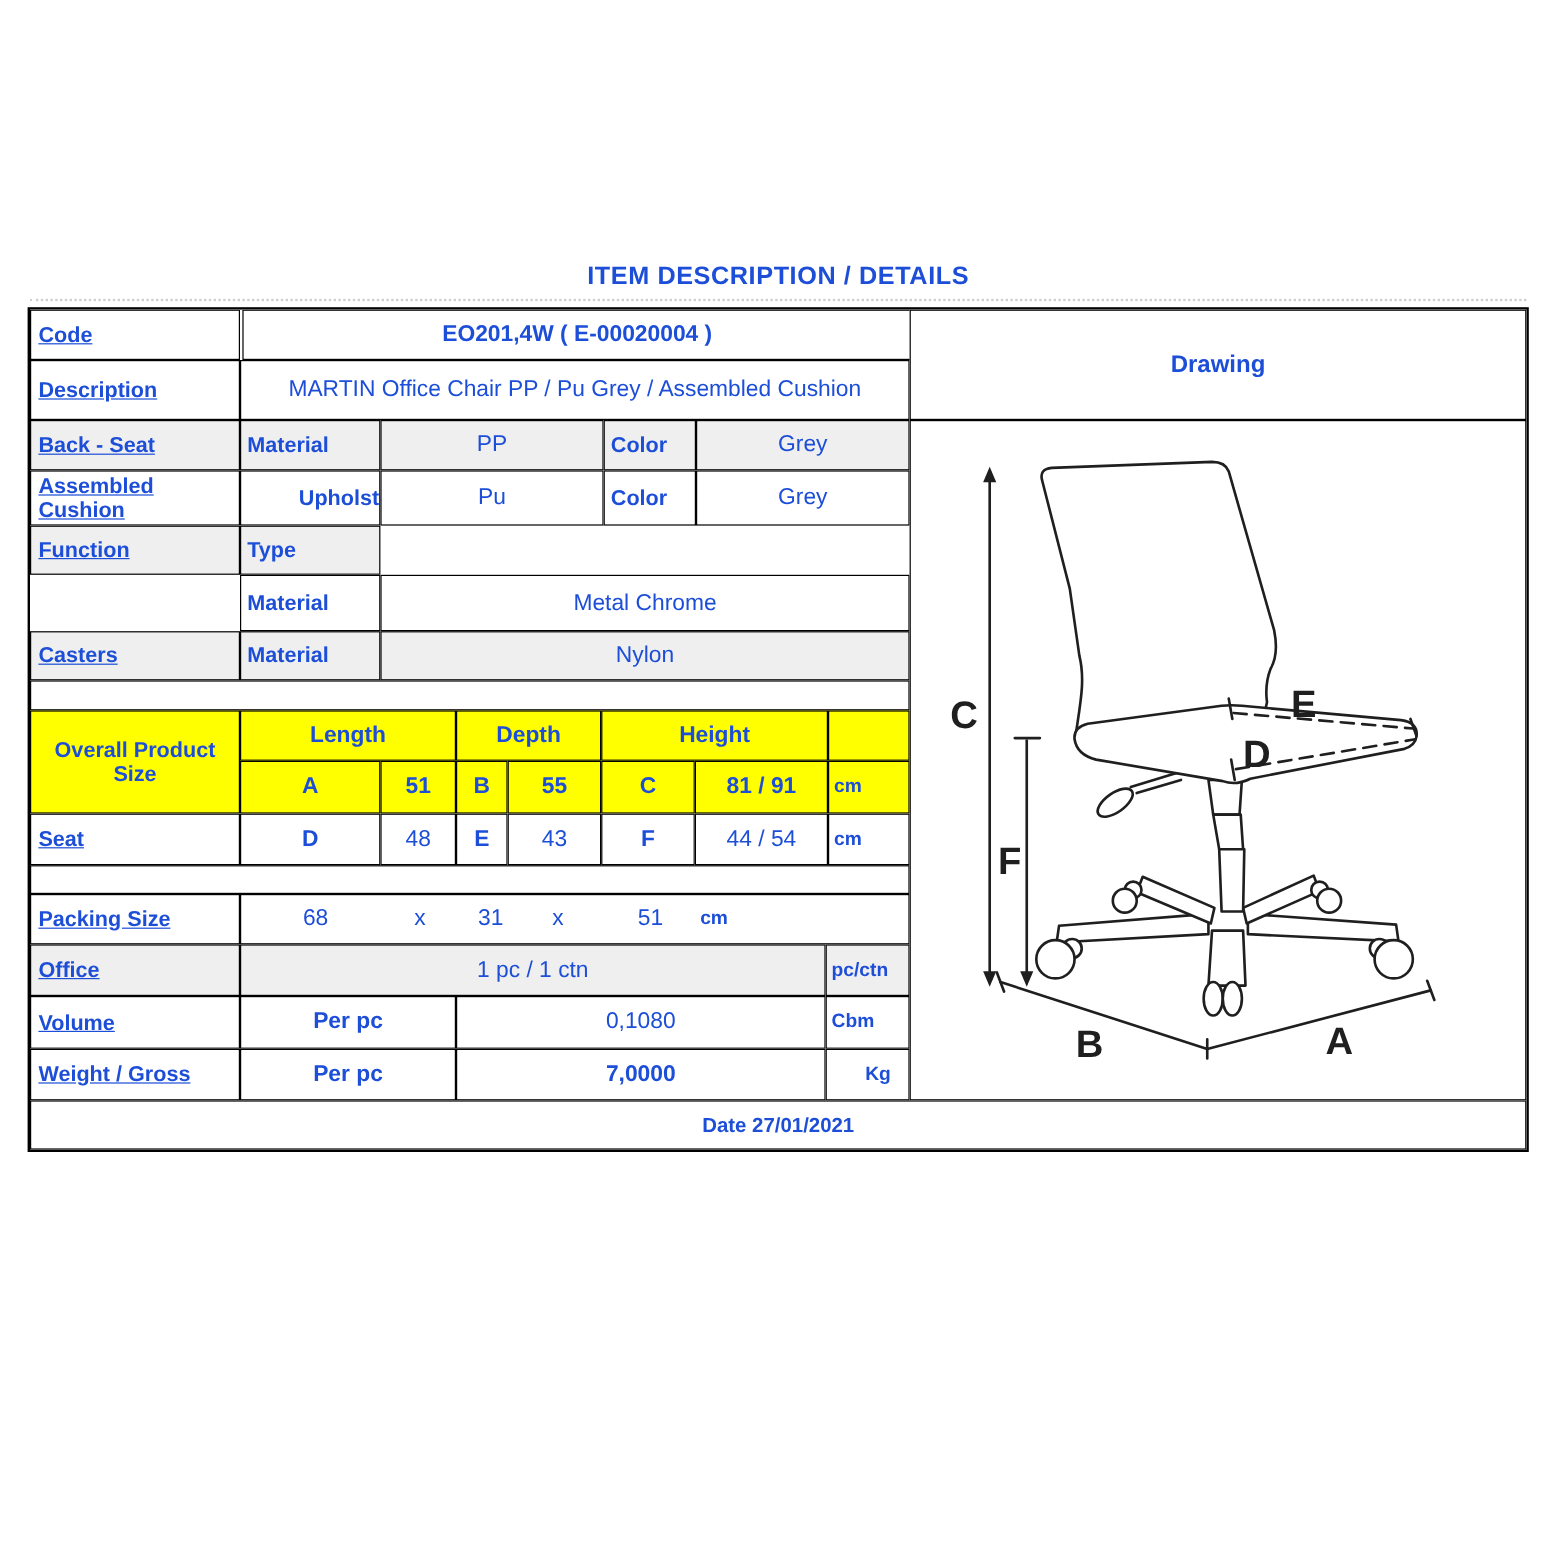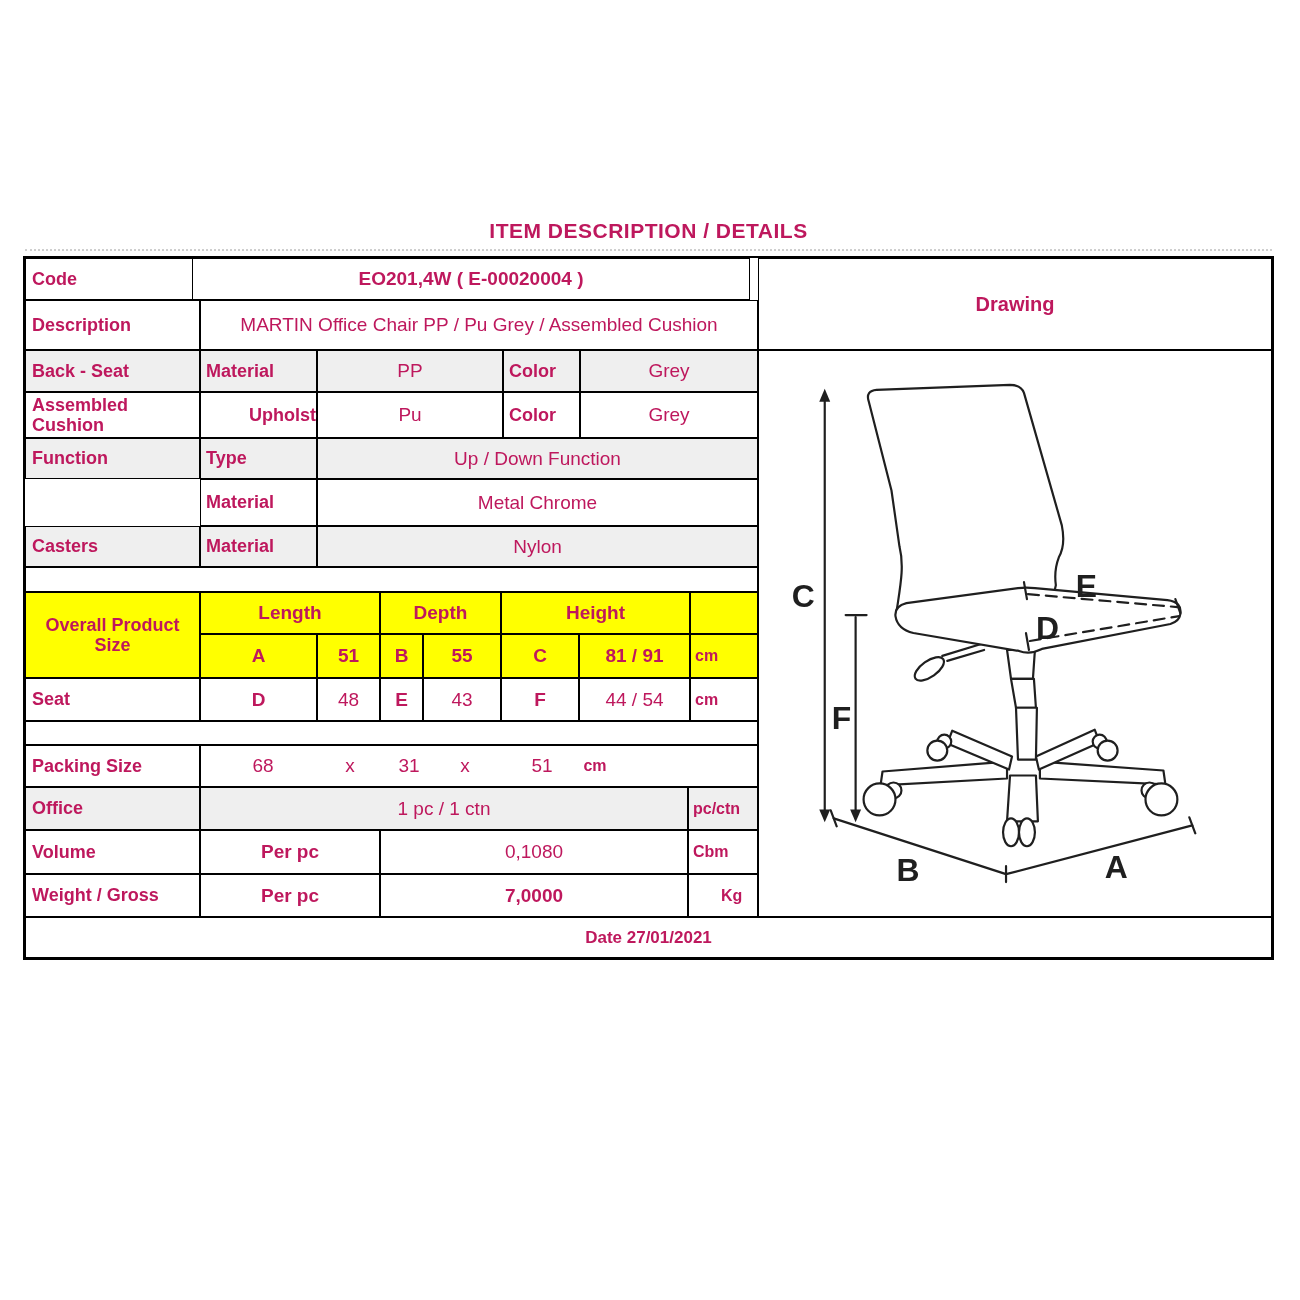--- a/index.html
+++ b/index.html
@@ -1,47 +1,47 @@
 <!DOCTYPE html>
 <html><head>
 <meta charset="utf-8">
 <style>
   html,body{margin:0;padding:0;background:#ffffff;}
   #page{position:relative;width:1300px;height:1154px;background:#fff;
-        font-family:"Liberation Sans","DejaVu Sans",sans-serif;color:#be185d;overflow:hidden;}
+        font-family:"Liberation Sans","DejaVu Sans",sans-serif;color:#1d4ed8;overflow:hidden;}
   .title{position:absolute;left:25px;top:219px;width:1247px;text-align:center;
          font-size:21px;font-weight:bold;letter-spacing:.5px;}
   .dotline{position:absolute;left:25px;top:249px;width:1247px;height:0;
            border-top:2px dotted #cfcfcf;}
   .frame{position:absolute;left:23px;top:256px;width:1251px;height:704px;
          border:2px solid #000;box-sizing:border-box;}
   .tc{position:absolute;box-sizing:border-box;border:1px solid #000;background:#fff;
       display:flex;align-items:center;justify-content:center;font-size:19px;line-height:1.12;}
-  .lbl{justify-content:flex-start;padding-left:6px;font-weight:bold;font-size:18px;}
+  .lbl{justify-content:flex-start;padding-left:6px;font-weight:bold;font-size:18px;text-decoration:underline;}
   .sub{justify-content:flex-start;padding-left:5px;font-weight:bold;font-size:18px;}
   .b{font-weight:bold;}
   .grey{background:#EFEFEF;}
   .yel{background:#FFFF00;}
   .unit{justify-content:flex-start;padding-left:4px;font-weight:bold;font-size:16px;}
   .wrapspan{display:block;text-align:left;}
   .ctrwrap{display:block;text-align:center;font-weight:bold;font-size:18px;}
   .pspan{position:absolute;transform:translateX(-50%);white-space:nowrap;}
   svg text{font-family:"Liberation Sans","DejaVu Sans",sans-serif;font-weight:bold;}
 </style>
 </head>
 <body>
 
 <div id="page">
 
   <div class="title">ITEM DESCRIPTION / DETAILS</div>
   <div class="dotline"></div>
   <div class="frame"></div>
 
   <div class="tc lbl" style="left:25px;top:258px;width:175px;height:42px;">Code</div>
-  <div class="tc b" style="left:192px;top:258px;width:558px;height:42px;">EO201,4W  ( E-00020004 )</div>
+  <div class="tc b" style="left:202px;top:258px;width:558px;height:42px;">EO201,4W  ( E-00020004 )</div>
 
   <div class="tc lbl" style="left:25px;top:300px;width:175px;height:50px;">Description</div>
   <div class="tc" style="left:200px;top:300px;width:558px;height:50px;">MARTIN Office Chair PP / Pu Grey / Assembled Cushion</div>
 
   <div class="tc b" style="left:758px;top:258px;width:514px;height:92px;font-size:20px;">Drawing</div>
 
   <div class="tc lbl grey" style="left:25px;top:350px;width:175px;height:42px;">Back - Seat</div>
   <div class="tc sub grey" style="left:200px;top:350px;width:117px;height:42px;">Material</div>
   <div class="tc grey" style="left:317px;top:350px;width:186px;height:42px;">PP</div>
   <div class="tc sub grey" style="left:503px;top:350px;width:77px;height:42px;">Color</div>
@@ -50,21 +50,20 @@
   <div class="tc lbl" style="left:25px;top:392px;width:175px;height:46px;">
       <span class="wrapspan" style="width:112px;">Assembled Cushion</span>
     </div>
   <div class="tc sub" style="left:200px;top:392px;width:117px;height:46px;padding-left:48px;">Upholstery</div>
   <div class="tc" style="left:317px;top:392px;width:186px;height:46px;">Pu</div>
   <div class="tc sub" style="left:503px;top:392px;width:77px;height:46px;">Color</div>
   <div class="tc" style="left:580px;top:392px;width:178px;height:46px;">Grey</div>
 
   <div class="tc lbl grey" style="left:25px;top:438px;width:175px;height:41px;">Function</div>
   <div class="tc sub grey" style="left:200px;top:438px;width:117px;height:41px;">Type</div>
-  <div class="tc grey" style="left:317px;top:438px;width:441px;height:41px;">Up / Down Function</div>
 
   <div class="tc sub" style="left:200px;top:479px;width:117px;height:47px;">Material</div>
   <div class="tc" style="left:317px;top:479px;width:441px;height:47px;">Metal Chrome</div>
 
   <div class="tc lbl grey" style="left:25px;top:526px;width:175px;height:41px;">Casters</div>
   <div class="tc sub grey" style="left:200px;top:526px;width:117px;height:41px;">Material</div>
   <div class="tc grey" style="left:317px;top:526px;width:441px;height:41px;">Nylon</div>
 
   <div class="tc" style="left:25px;top:567px;width:733px;height:25px;"></div>
 

